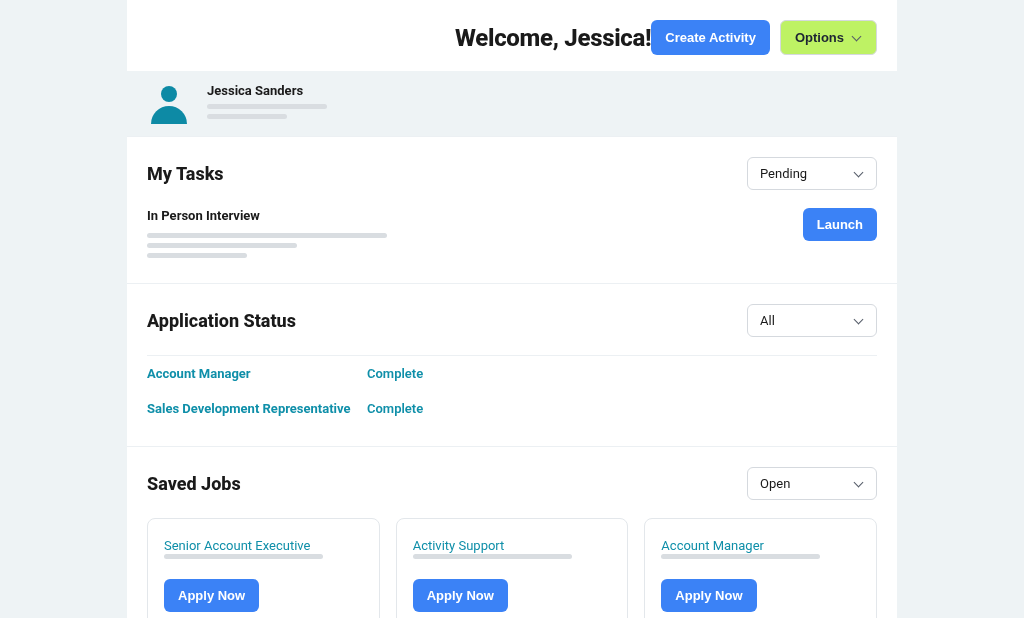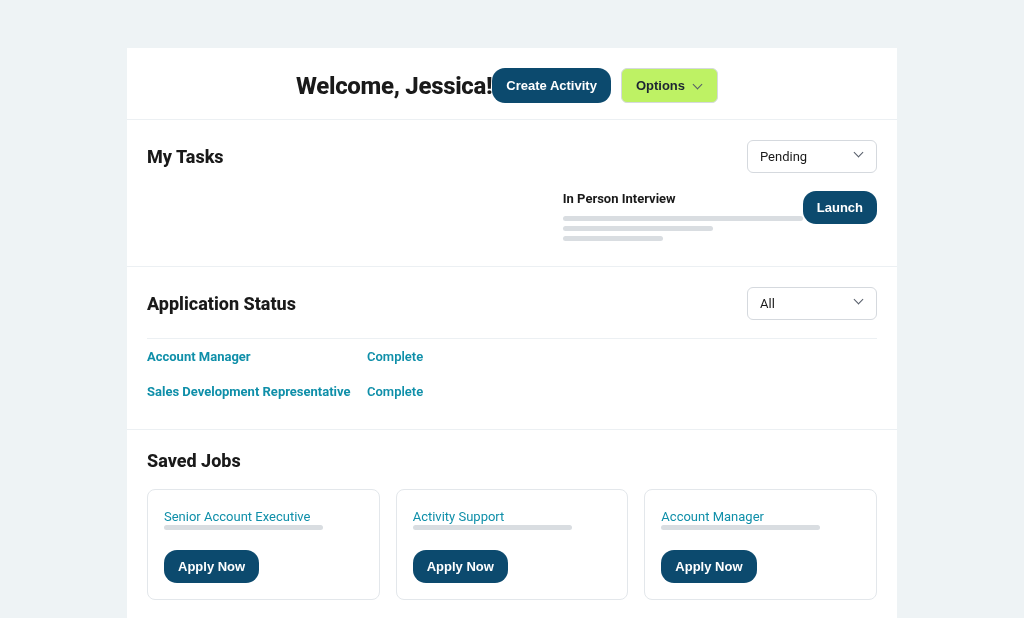--- a/index.html
+++ b/index.html
@@ -12,43 +12,41 @@
   overflow: hidden;
 }
 .page {
   width: 770px;
   margin: 0 auto;
   background: #ffffff;
   min-height: 618px;
 }
 .header {
   display: flex;
-  justify-content: center;
+  justify-content: flex-end;
   align-items: center;
   padding: 20px 20px 16px 10px;
-  margin-top: 48px;
 }
 .header h1 {
   font-size: 24px;
   font-weight: 800;
   letter-spacing: -0.3px;
 }
 .header-actions { display: flex; gap: 10px; }
 .btn {
   font-size: 13px;
   font-weight: 600;
   padding: 9px 14px;
   border-radius: 6px;
   border: none;
   cursor: pointer;
 }
 .btn-dark {
-  background: #0c4a6e;
+  background: #3b82f6;
   color: #ffffff;
-  border-radius: 13px;
 }
 .btn-outline {
   background: #bef264;
   color: #1d2433;
   border: 1px solid #d5d9de;
   display: inline-flex;
   align-items: center;
   gap: 8px;
 }
 .profile-bar {
@@ -95,26 +93,26 @@
 }
 .select {
   background: #ffffff;
   border: 1px solid #d5d9de;
   border-radius: 6px;
   padding: 8px 12px;
   font-size: 13px;
   min-width: 130px;
   display: flex;
   justify-content: space-between;
-  align-items: flex-start;
+  align-items: center;
   cursor: pointer;
 }
 .task-row {
   display: flex;
-  justify-content: flex-end;
+  justify-content: space-between;
   align-items: flex-start;
 }
 .task-title {
   font-size: 13px;
   font-weight: 700;
   margin-bottom: 10px;
 }
 .task-lines .placeholder-line { height: 5px; }
 .apps-divider {
   border-top: 1px solid #ecf0f3;
@@ -178,20 +176,31 @@
     <h1>Welcome, Jessica!</h1>
     <div class="header-actions">
       <button class="btn btn-dark">Create Activity</button>
       <button class="btn btn-outline">
         <span>Options</span>
         <span class="chevron"></span>
       </button>
     </div>
   </div>
 
+  <div class="profile-bar">
+    <div class="avatar">
+      <div class="head"></div>
+      <div class="body"></div>
+    </div>
+    <div>
+      <div class="profile-name">Jessica Sanders</div>
+      <div class="placeholder-line" style="width:120px"></div>
+      <div class="placeholder-line" style="width:80px"></div>
+    </div>
+  </div>
 
   <div class="section">
     <div class="section-header">
       <h2>My Tasks</h2>
       <div class="select">
         <span>Pending</span>
         <span class="chevron"></span>
       </div>
     </div>
     <div class="task-row">
@@ -222,20 +231,24 @@
     </div>
     <div class="app-row">
       <a class="app-link">Sales Development  Representative</a>
       <span class="app-status">Complete</span>
     </div>
   </div>
 
   <div class="section">
     <div class="section-header">
       <h2>Saved Jobs</h2>
+      <div class="select">
+        <span>Open</span>
+        <span class="chevron"></span>
+      </div>
     </div>
     <div class="job-cards">
       <div class="job-card">
         <a class="job-card-title">Senior Account Executive</a>
         <div class="placeholder-line"></div>
         <button class="btn btn-dark">Apply Now</button>
       </div>
       <div class="job-card">
         <a class="job-card-title">Activity Support</a>
         <div class="placeholder-line"></div>

